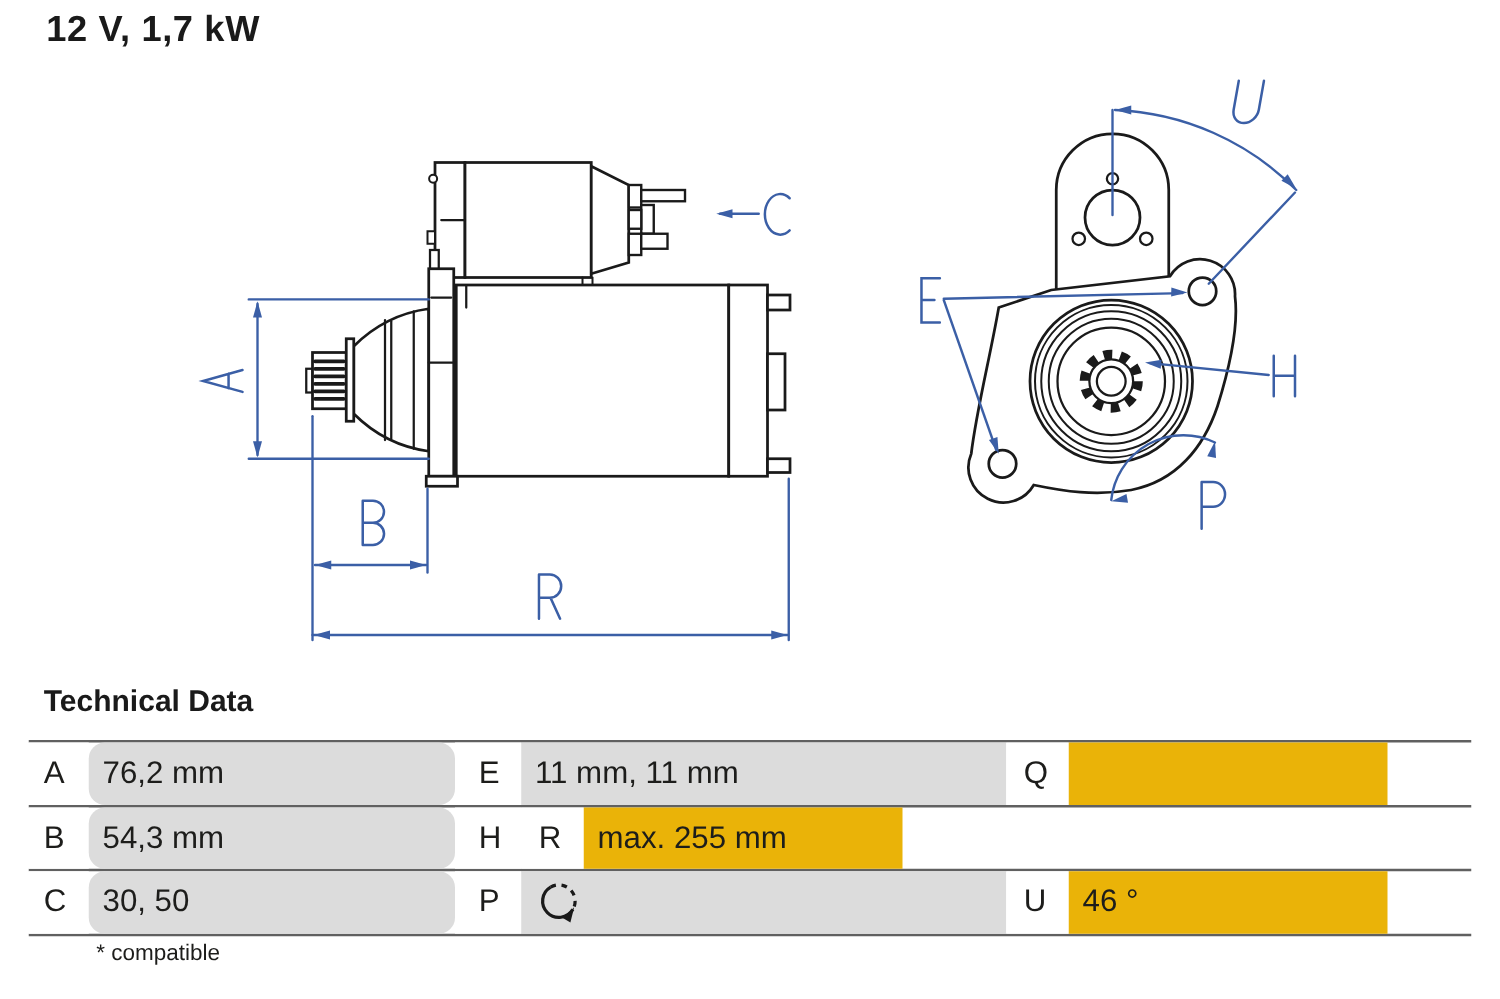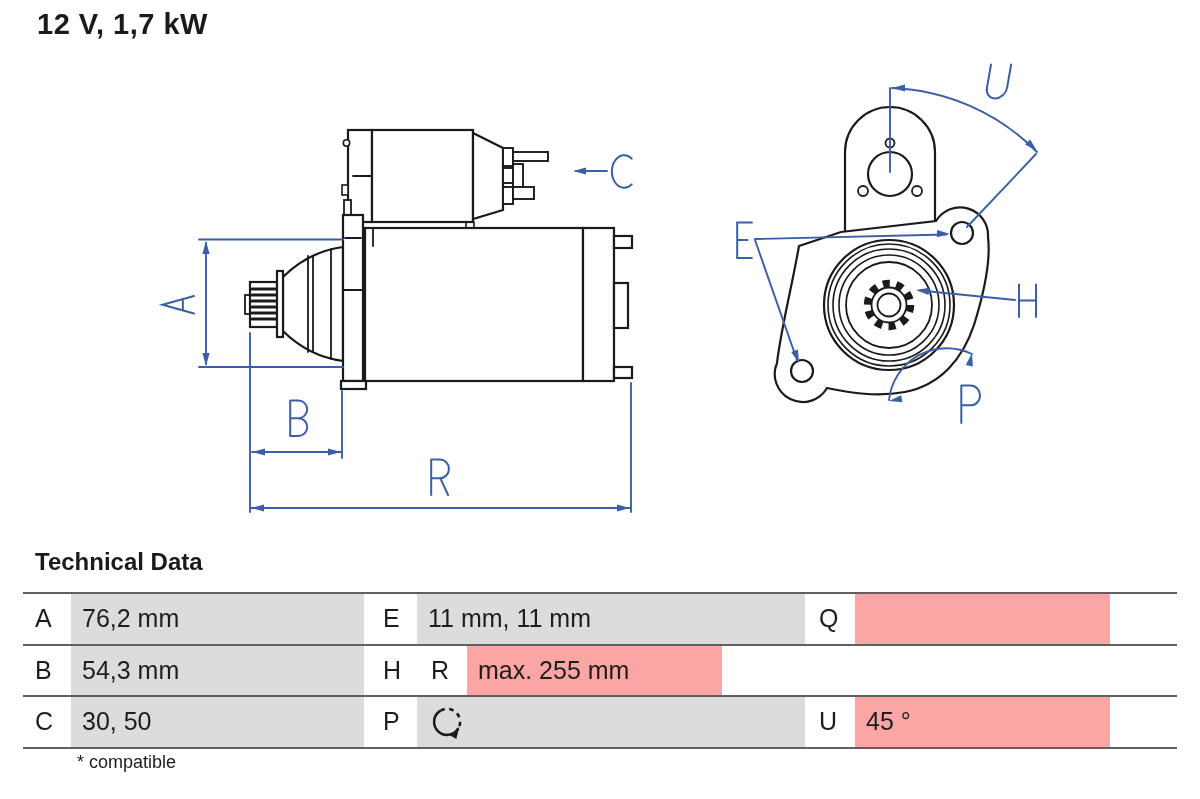--- a/index.html
+++ b/index.html
@@ -14,25 +14,25 @@
   #drawing{left:0;top:0;}
   #tech-heading{
     left:35px;top:548px;font-size:24px;font-weight:700;color:#1a1a1a;
   }
   #spec-table{
     left:23px;top:592px;width:1154px;border-top:2px solid #606060;
   }
   .t-row{display:flex;height:49.6px;border-bottom:2px solid #606060;line-height:49.6px;font-size:25px;}
   .cell{white-space:nowrap;overflow:visible;}
   .k1{width:48px;padding-left:12px;box-sizing:border-box;background:#ffffff;}
-  .v1{width:293px;padding-left:11px;box-sizing:border-box;background:#dcdcdc;}
+  .v1{width:293px;padding-left:11px;box-sizing:border-box;background:#dcdcdc;border-radius:13px;}
   .k2{width:53px;padding-left:19px;box-sizing:border-box;background:#ffffff;}
   .v2{width:388px;padding-left:11px;box-sizing:border-box;background:#dcdcdc;}
   .k3{width:50px;padding-left:14px;box-sizing:border-box;background:#ffffff;}
-  .v3{width:255px;padding-left:11px;box-sizing:border-box;background:#fca5a5;}
+  .v3{width:255px;padding-left:11px;box-sizing:border-box;background:#eab308;}
   #footnote{left:77px;top:752px;font-size:18px;color:#1d1d1b;}
   .rot-icon{vertical-align:middle;margin-top:-4px;}
 </style>
 </head>
 <body>
 
 <div id="page-title" class="abs">12 V, 1,7 kW</div>
 
 <svg id="drawing" class="abs" width="1200" height="545" viewBox="0 0 1200 545">
 
@@ -231,17 +231,17 @@
     <div class="cell v2">
       <svg class="rot-icon" width="38" height="38" viewBox="-19 -19 38 38">
         <g stroke="#1a1a1a" fill="none" stroke-width="2.6">
           <path d="M-6.5,-11.3 A13,13 0 1 0 11.3,6.5"></path>
           <path d="M-6.5,-11.3 A13,13 0 0 1 11.3,6.5" stroke-dasharray="4.5 4.5"></path>
         </g>
         <path d="M0,0 L12,-3.5 L12,3.5 Z" transform="translate(12.3,4.8) rotate(120)" fill="#1a1a1a"></path>
       </svg>
     </div>
     <div class="cell k3">U</div>
-    <div class="cell v3">45 °</div>
+    <div class="cell v3">46 °</div>
   </div>
 </div>
 
 <div id="footnote" class="abs">* compatible</div>
 
 </body></html>

